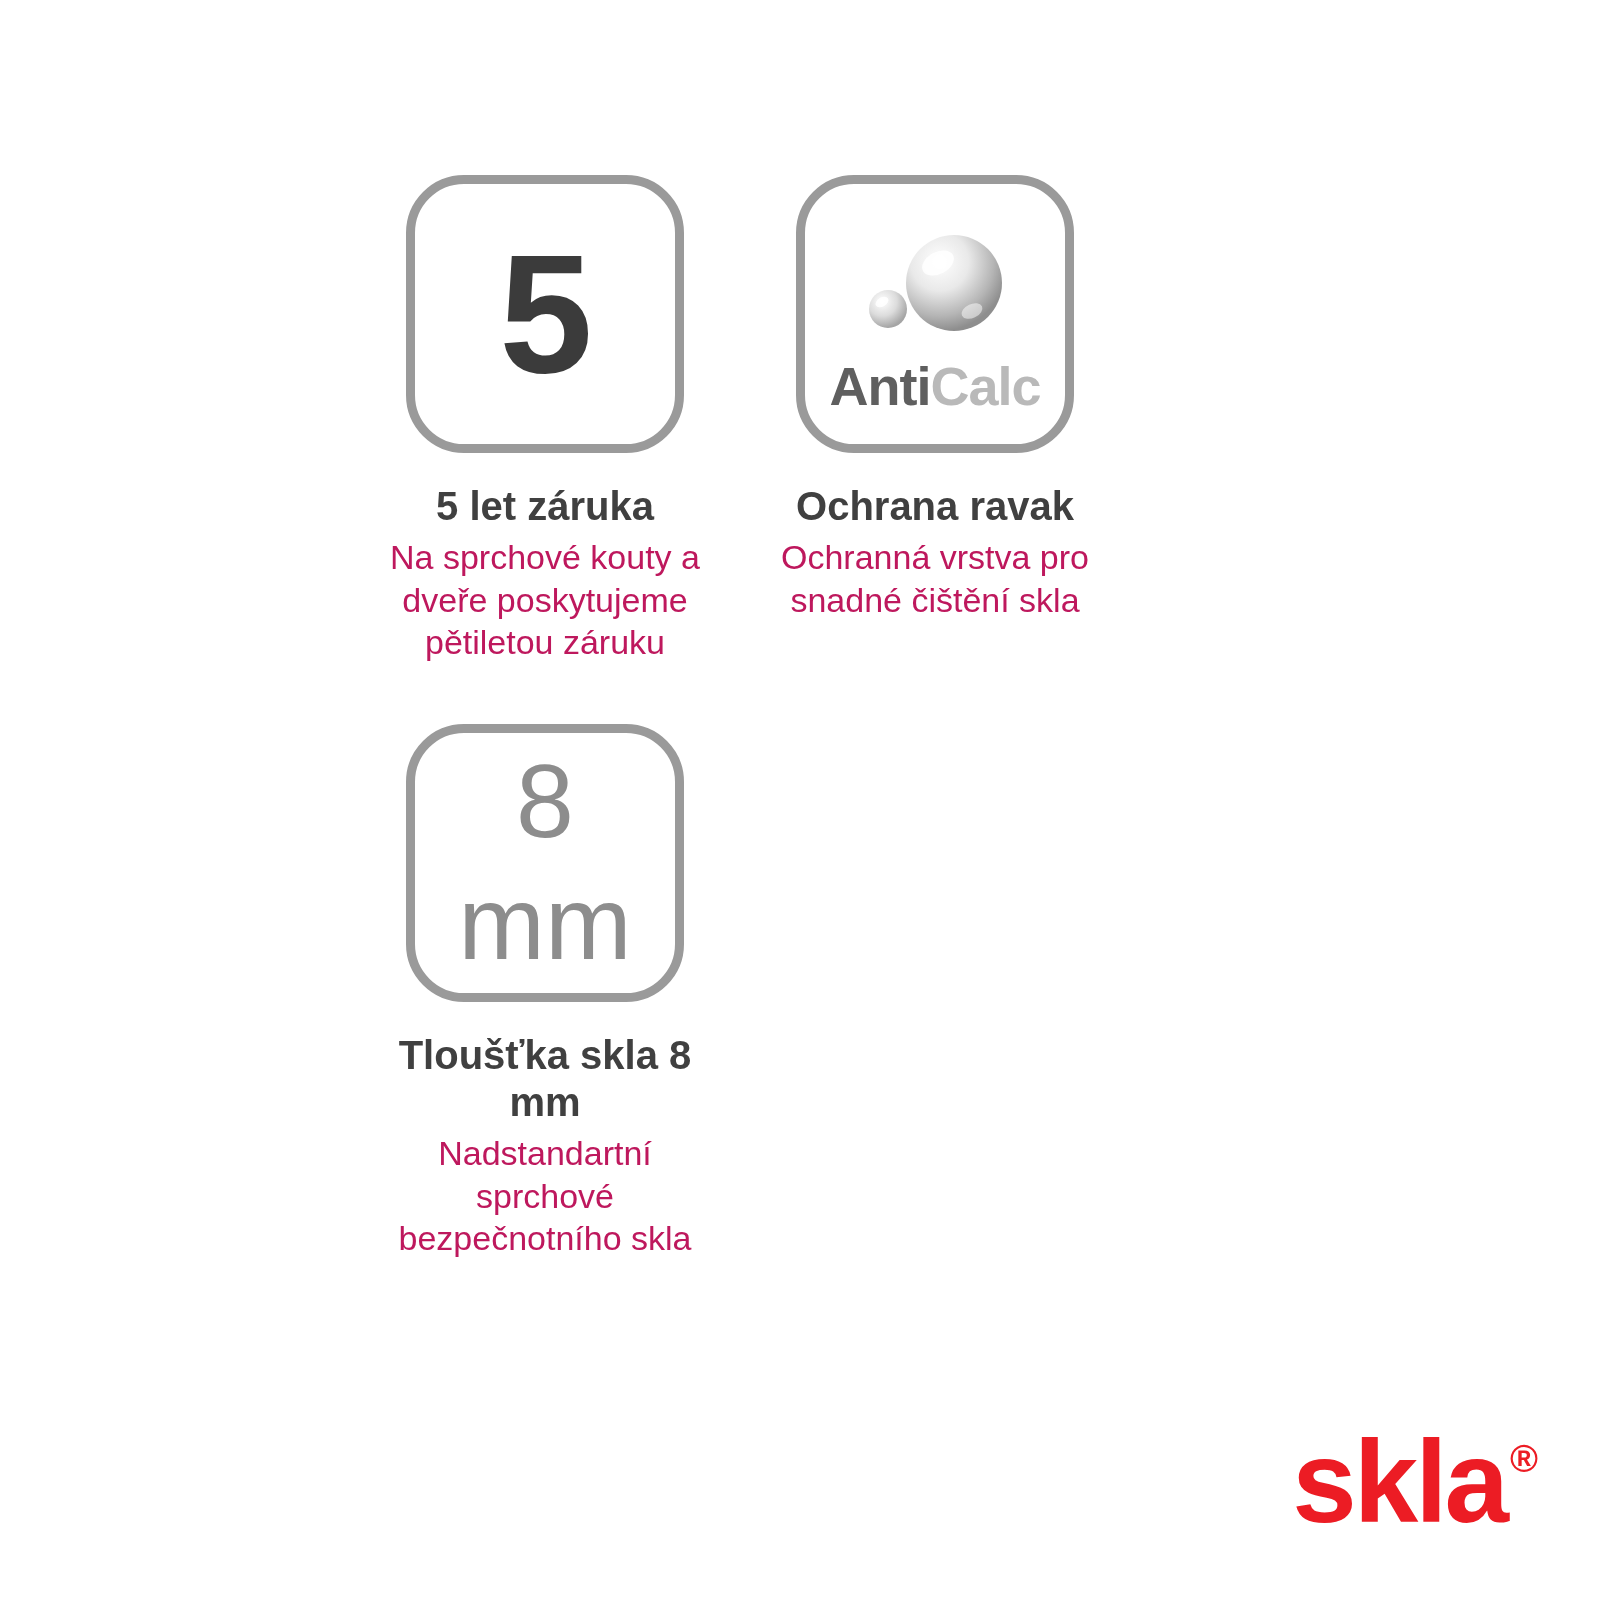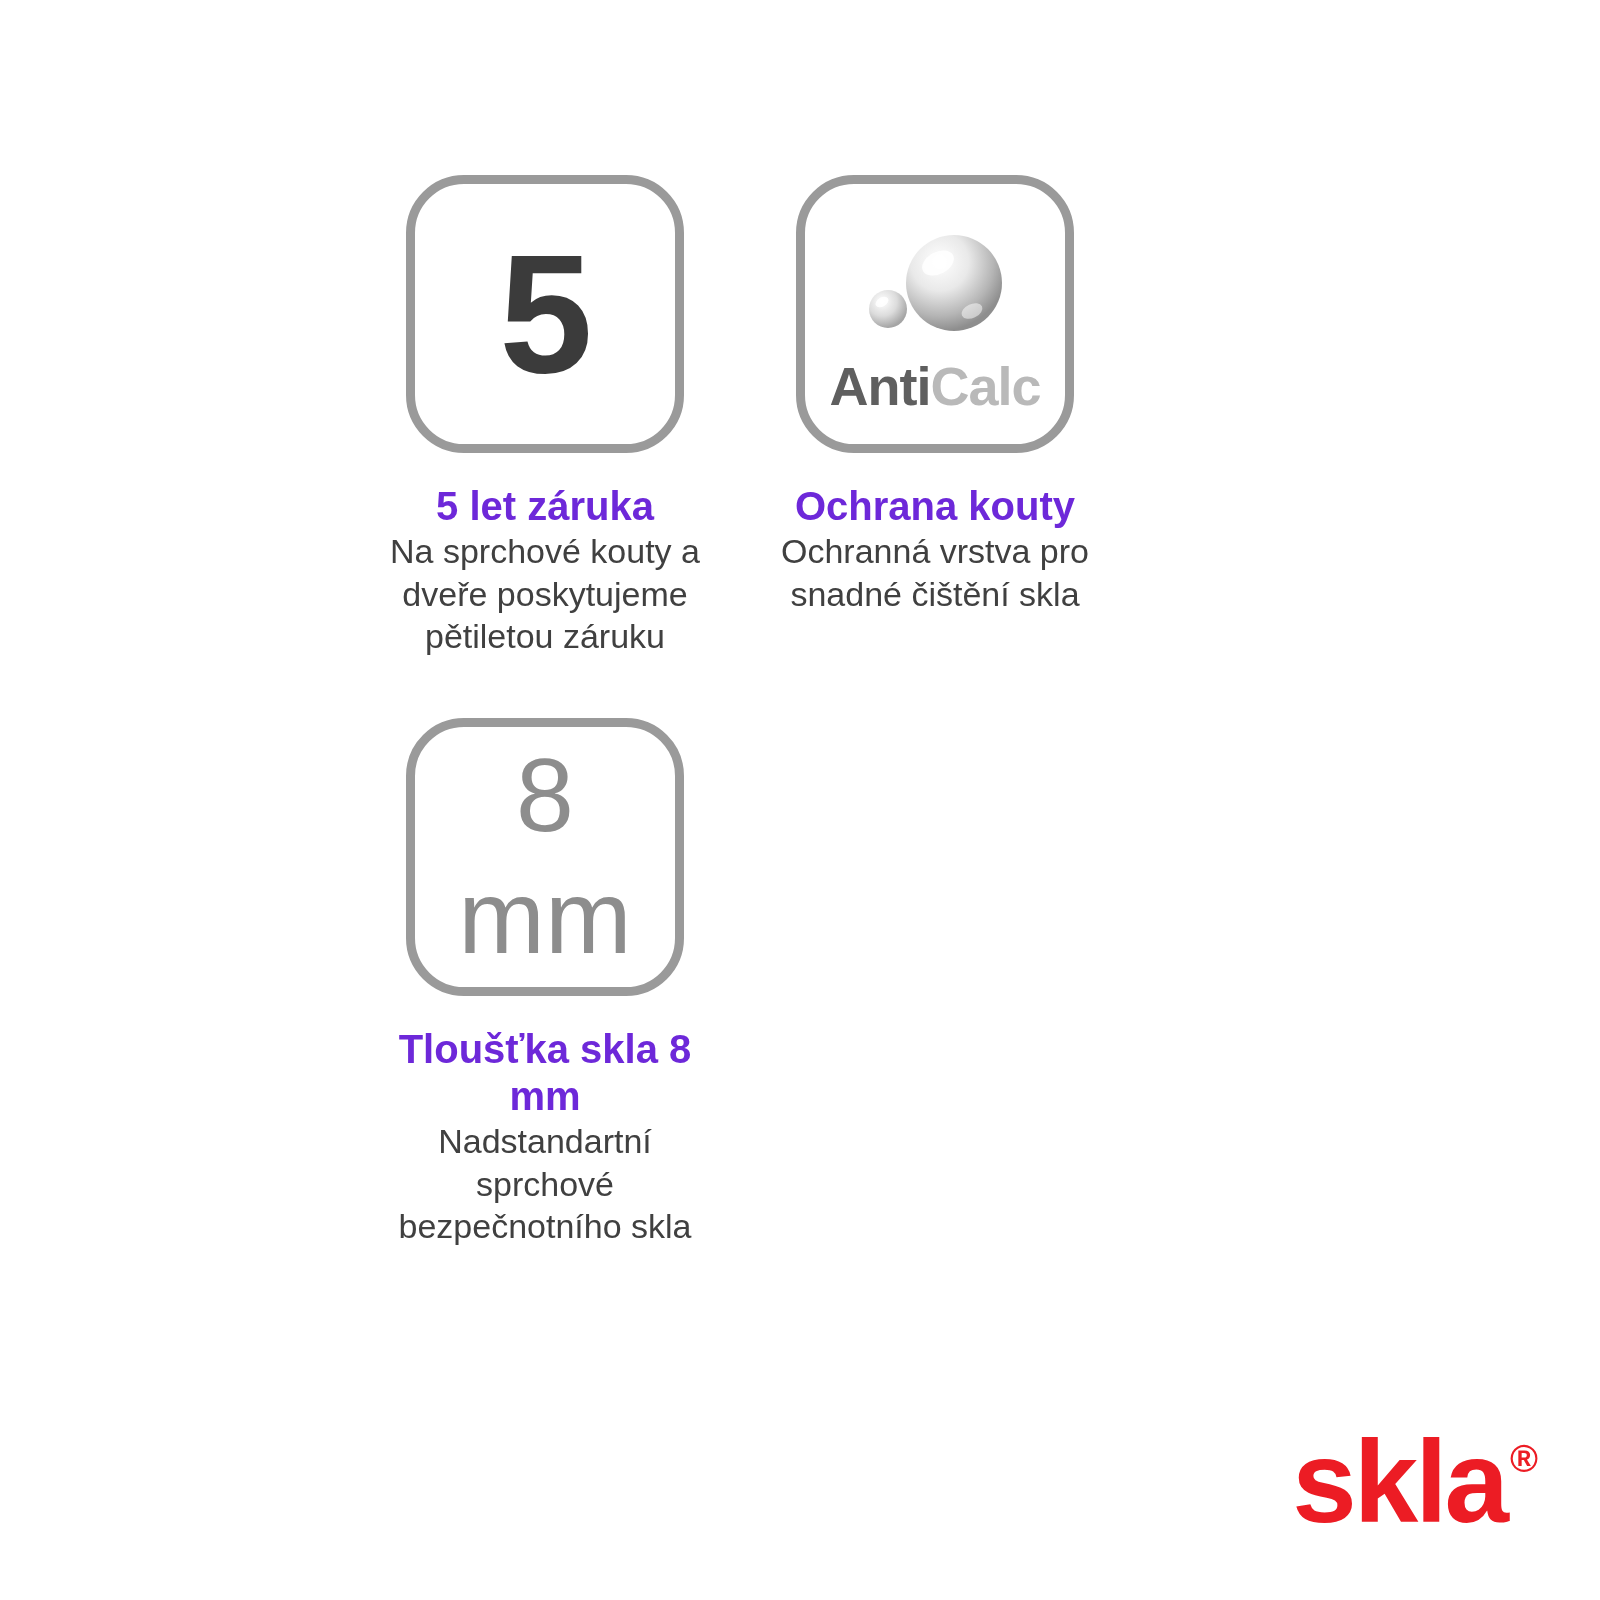--- a/index.html
+++ b/index.html
@@ -85,28 +85,29 @@
     font-weight: bold;
     letter-spacing: -1px;
     margin-top: 6px;
   }
   .anticalc-word .anti { color: #5f5f5f; }
   .anticalc-word .calc { color: #b9b9b9; }
 
   .title {
     font-size: 40px;
     font-weight: bold;
-    color: #6d28d9;
+    color: #404040;
     margin-top: 30px;
     line-height: 1.18;
   }
   .desc {
     font-size: 34px;
-    color: #404040;
+    color: #be185d;
     line-height: 1.25;
+    margin-top: 6px;
     max-width: 340px;
   }
 
   .brand {
     position: absolute;
     right: 62px;
     bottom: 66px;
     display: flex;
     align-items: flex-start;
   }
@@ -159,21 +160,21 @@
           <ellipse cx="88" cy="34" rx="17" ry="11" fill="#ffffff" opacity="0.85" transform="rotate(-28 88 34)"></ellipse>
           <ellipse cx="122" cy="82" rx="11" ry="7" fill="#ffffff" opacity="0.5" transform="rotate(-25 122 82)"></ellipse>
           <circle cx="38" cy="80" r="19" fill="url(#bubbleSmall)"></circle>
           <ellipse cx="32" cy="73" rx="7" ry="4.5" fill="#ffffff" opacity="0.85" transform="rotate(-30 32 73)"></ellipse>
         </svg>
         <div class="anticalc-word">
           <span class="anti">Anti</span><span class="calc">Calc</span>
         </div>
       </div>
     </div>
-    <div class="title">Ochrana kouty</div>
+    <div class="title">Ochrana ravak</div>
     <div class="desc">Ochranná vrstva pro snadné čištění skla</div>
   </div>
 
 
   <div class="feature">
     <div class="icon-box">
       <div class="thickness">
         <span>8</span>
         <span class="mm">mm</span>
       </div>

